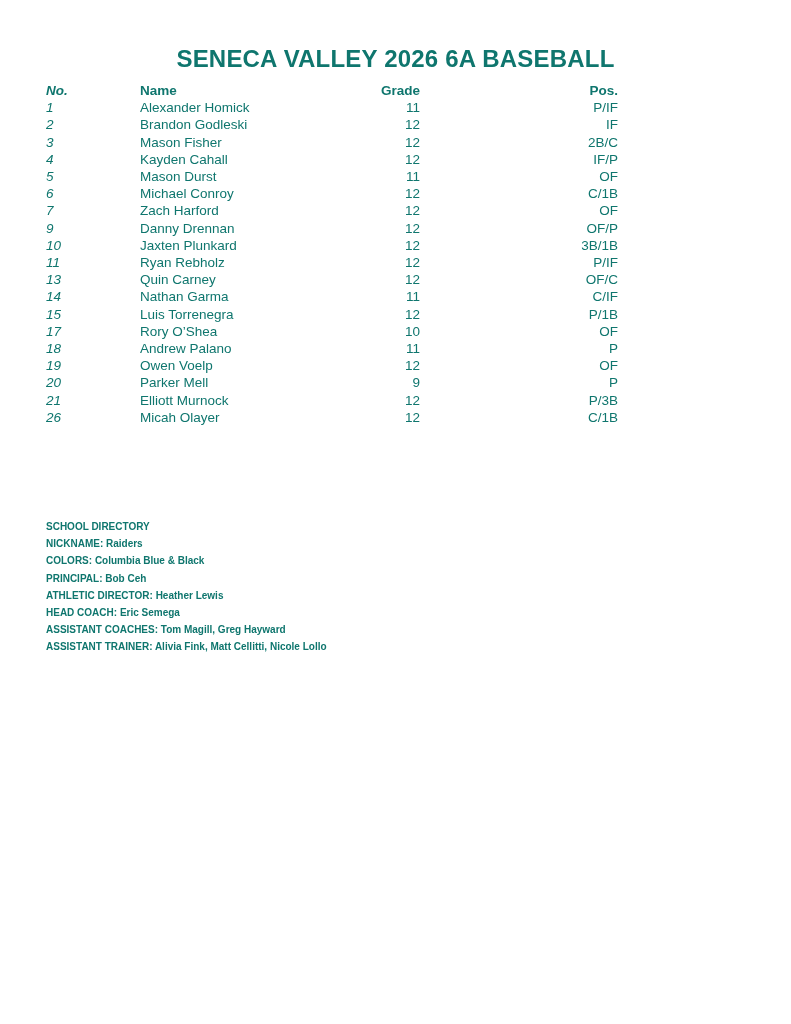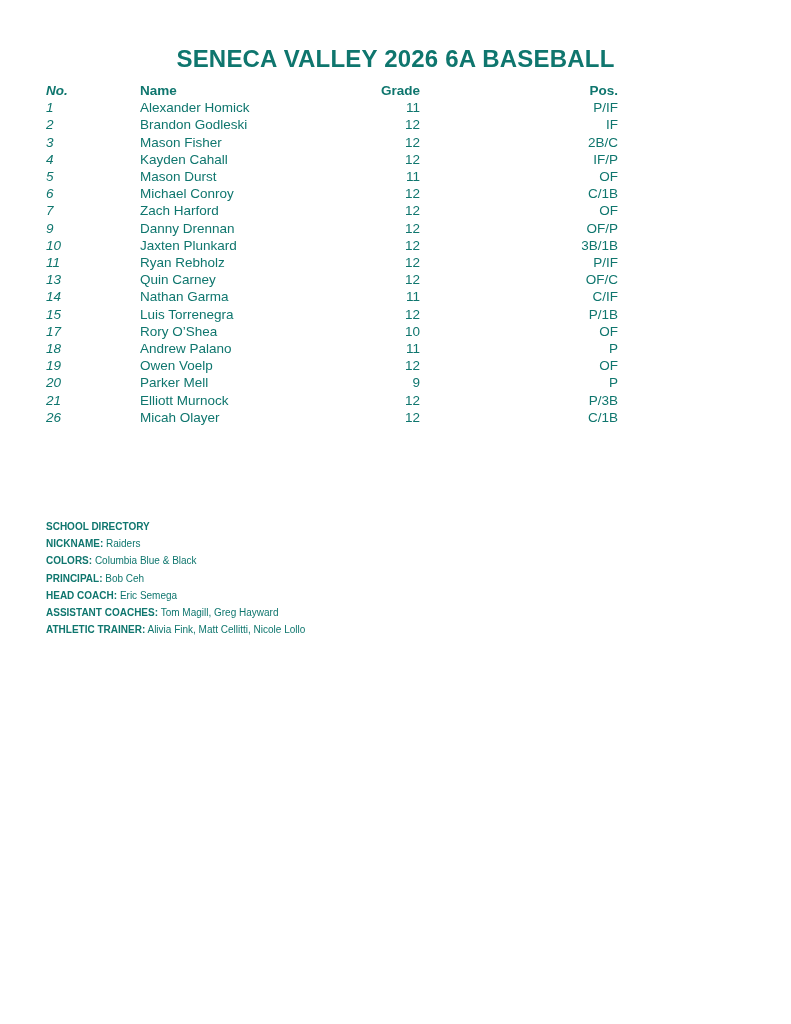--- a/index.html
+++ b/index.html
@@ -40,21 +40,21 @@
   .col-name  { width: 180px; text-align: left; }
   .col-grade { width: 100px; text-align: right; }
   .col-pos   { width: 198px; text-align: right; }
   .directory {
     margin: 92px 0 0 46px;
     font-size: 10px;
     line-height: 17.2px;
   }
   .dir-heading { font-weight: bold; }
   .dir-label   { font-weight: bold; }
-  .dir-value   { font-weight: normal; }
+  .dir-value   { font-weight: bold; }
 </style>
 </head>
 <body>
 
 <div class="page">
 
   <h1 class="title">SENECA VALLEY 2026 6A BASEBALL</h1>
 
   <table class="roster">
     <thead>
@@ -182,19 +182,20 @@
         </tr>
       </tbody>
   </table>
 
   <div class="directory">
     <div class="dir-heading">SCHOOL DIRECTORY</div>
     <div id="directory-entries">
         <div class="dir-line"><span class="dir-label">NICKNAME:</span><span class="dir-value"> Raiders</span></div>
         <div class="dir-line"><span class="dir-label">COLORS:</span><span class="dir-value"> Columbia Blue &amp; Black</span></div>
         <div class="dir-line"><span class="dir-label">PRINCIPAL:</span><span class="dir-value"> Bob Ceh</span></div>
+        <div class="dir-line"><span class="dir-label">ATHLETIC DIRECTOR:</span><span class="dir-value"> Heather Lewis</span></div>
         <div class="dir-line"><span class="dir-label">HEAD COACH:</span><span class="dir-value"> Eric Semega</span></div>
         <div class="dir-line"><span class="dir-label">ASSISTANT COACHES:</span><span class="dir-value"> Tom Magill, Greg Hayward</span></div>
-        <div class="dir-line"><span class="dir-label">ATHLETIC TRAINER:</span><span class="dir-value"> Alivia Fink, Matt Cellitti, Nicole Lollo</span></div>
+        <div class="dir-line"><span class="dir-label">ASSISTANT TRAINER:</span><span class="dir-value"> Alivia Fink, Matt Cellitti, Nicole Lollo</span></div>
       </div>
   </div>
 
 </div>
 
 </body></html>

